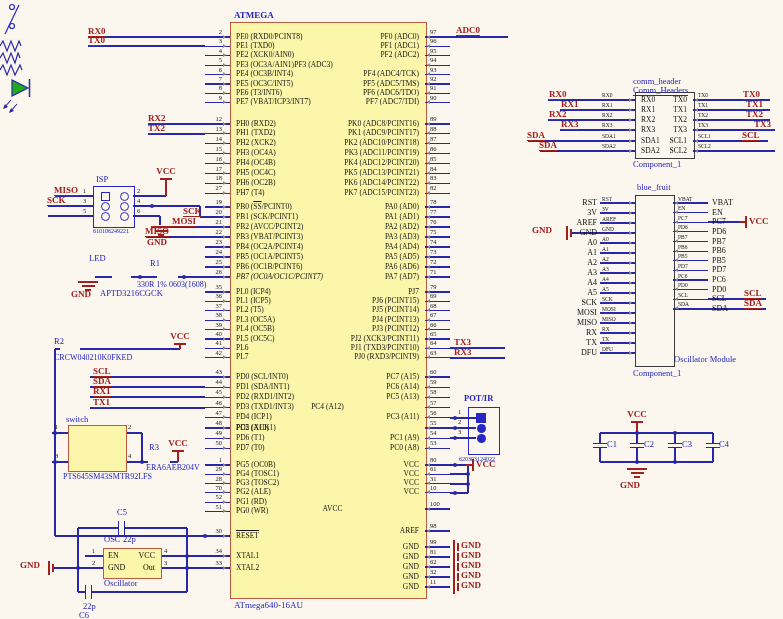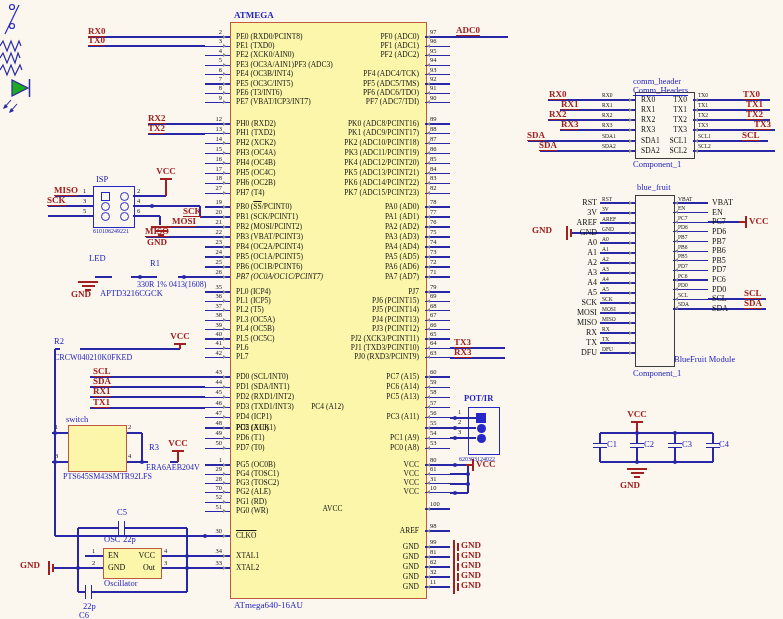--- a/index.html
+++ b/index.html
@@ -98,21 +98,21 @@
     <div class="pn" style="left: 197px; top: 199px; width: 25px; text-align: right;">19</div>
     <div class="chev" style="left: 223px; top: 204.5px; border-top: 2.5px solid transparent; border-bottom: 2.5px solid transparent; border-left: 3.5px solid rgb(138, 138, 138);"></div>
     <div class="pl" style="left: 236px; top: 202.5px;">PB0 (<span style="text-decoration:overline">SS</span>/PCINT0)</div>
     <div class="w" style="left: 205px; top: 216.4px; width: 25px; height: 1.2px;"></div>
     <div class="pn" style="left: 197px; top: 209px; width: 25px; text-align: right;">20</div>
     <div class="chev" style="left: 223px; top: 214.5px; border-top: 2.5px solid transparent; border-bottom: 2.5px solid transparent; border-left: 3.5px solid rgb(138, 138, 138);"></div>
     <div class="pl" style="left: 236px; top: 212.5px;">PB1 (SCK/PCINT1)</div>
     <div class="w" style="left: 205px; top: 226.4px; width: 25px; height: 1.2px;"></div>
     <div class="pn" style="left: 197px; top: 219px; width: 25px; text-align: right;">21</div>
     <div class="chev" style="left: 223px; top: 224.5px; border-top: 2.5px solid transparent; border-bottom: 2.5px solid transparent; border-left: 3.5px solid rgb(138, 138, 138);"></div>
-    <div class="pl" style="left: 236px; top: 222.5px;">PB2 (MOSI/PCINT2)</div>
+    <div class="pl" style="left: 236px; top: 222.5px;">PB2 (AVCC/PCINT2)</div>
     <div class="w" style="left: 205px; top: 236.4px; width: 25px; height: 1.2px;"></div>
     <div class="pn" style="left: 197px; top: 229px; width: 25px; text-align: right;">22</div>
     <div class="chev" style="left: 223px; top: 234.5px; border-top: 2.5px solid transparent; border-bottom: 2.5px solid transparent; border-left: 3.5px solid rgb(138, 138, 138);"></div>
     <div class="pl" style="left: 236px; top: 232.5px;">PB3 (VBAT/PCINT3)</div>
     <div class="w" style="left: 205px; top: 246.4px; width: 25px; height: 1.2px;"></div>
     <div class="pn" style="left: 197px; top: 239px; width: 25px; text-align: right;">23</div>
     <div class="chev" style="left: 223px; top: 244.5px; border-top: 2.5px solid transparent; border-bottom: 2.5px solid transparent; border-left: 3.5px solid rgb(138, 138, 138);"></div>
     <div class="pl" style="left: 236px; top: 242.5px;">PB4 (OC2A/PCINT4)</div>
     <div class="w" style="left: 205px; top: 256.4px; width: 25px; height: 1.2px;"></div>
     <div class="pn" style="left: 197px; top: 249px; width: 25px; text-align: right;">24</div>
@@ -210,21 +210,21 @@
     <div class="pn" style="left: 197px; top: 494.2px; width: 25px; text-align: right;">52</div>
     <div class="chev" style="left: 223px; top: 499.7px; border-top: 2.5px solid transparent; border-bottom: 2.5px solid transparent; border-left: 3.5px solid rgb(138, 138, 138);"></div>
     <div class="pl" style="left: 236px; top: 497.7px;">PG1 (RD)</div>
     <div class="w" style="left: 205px; top: 510.9px; width: 25px; height: 1.2px;"></div>
     <div class="pn" style="left: 197px; top: 503.5px; width: 25px; text-align: right;">51</div>
     <div class="chev" style="left: 223px; top: 509px; border-top: 2.5px solid transparent; border-bottom: 2.5px solid transparent; border-left: 3.5px solid rgb(138, 138, 138);"></div>
     <div class="pl" style="left: 236px; top: 507px;">PG0 (WR)</div>
     <div class="w" style="left: 205px; top: 535.4px; width: 25px; height: 1.2px;"></div>
     <div class="pn" style="left: 197px; top: 528px; width: 25px; text-align: right;">30</div>
     <div class="chev" style="left: 223px; top: 533.5px; border-top: 2.5px solid transparent; border-bottom: 2.5px solid transparent; border-left: 3.5px solid rgb(138, 138, 138);"></div>
-    <div class="pl" style="left: 236px; top: 531.5px;"><span style="text-decoration:overline">CLKO</span></div>
+    <div class="pl" style="left: 236px; top: 531.5px;"><span style="text-decoration:overline">RESET</span></div>
     <div class="w" style="left: 205px; top: 555.4px; width: 25px; height: 1.2px;"></div>
     <div class="pn" style="left: 197px; top: 548px; width: 25px; text-align: right;">34</div>
     <div class="chev" style="left: 223px; top: 553.5px; border-top: 2.5px solid transparent; border-bottom: 2.5px solid transparent; border-left: 3.5px solid rgb(138, 138, 138);"></div>
     <div class="pl" style="left: 236px; top: 551.5px;">XTAL1</div>
     <div class="w" style="left: 205px; top: 567.4px; width: 25px; height: 1.2px;"></div>
     <div class="pn" style="left: 197px; top: 560px; width: 25px; text-align: right;">33</div>
     <div class="chev" style="left: 223px; top: 565.5px; border-top: 2.5px solid transparent; border-bottom: 2.5px solid transparent; border-left: 3.5px solid rgb(138, 138, 138);"></div>
     <div class="pl" style="left: 236px; top: 563.5px;">XTAL2</div>
     <div class="w" style="left: 425px; top: 36.4px; width: 25px; height: 1.2px;"></div>
     <div class="pn" style="left: 430px; top: 29px;">97</div>
@@ -848,38 +848,38 @@
     <div class="net" style="left: 746px; top: 110px;">TX2</div>
     <div class="net" style="left: 754px; top: 120px;">TX3</div>
     <div class="net" style="left: 742px; top: 131px;">SCL</div>
     <div class="net" style="left: 744px; top: 289px;">SCL</div>
     <div class="net" style="left: 744px; top: 299px;">SDA</div>
     <div class="blu" style="left: 96px; top: 175px;">ISP</div>
     <div class="blu" style="left: 93px; top: 228px; font-size: 6px;">610106249221</div>
     <div class="blu" style="left: 89px; top: 254px;">LED</div>
     <div class="blu" style="left: 100px; top: 289px;">APTD3216CGCK</div>
     <div class="blu" style="left: 150px; top: 259px;">R1</div>
-    <div class="blu" style="left: 137px; top: 281px; font-size: 8px;">330R 1% 0413(1608)</div>
+    <div class="blu" style="left: 137px; top: 281px; font-size: 8px;">330R 1% 0603(1608)</div>
     <div class="blu" style="left: 54px; top: 337px;">R2</div>
     <div class="blu" style="left: 54px; top: 354px; font-size: 8px;">CRCW040210K0FKED</div>
     <div class="blu" style="left: 66px; top: 415px;">switch</div>
     <div class="blu" style="left: 63px; top: 473px; font-size: 8px;">PTS645SM43SMTR92LFS</div>
     <div class="blu" style="left: 149px; top: 443px;">R3</div>
     <div class="blu" style="left: 146px; top: 464px; font-size: 8px;">ERA6AEB204V</div>
     <div class="blu" style="left: 104px; top: 535px;">OSC</div>
     <div class="blu" style="left: 123px; top: 535px;">22p</div>
     <div class="blu" style="left: 117px; top: 508px;">C5</div>
     <div class="blu" style="left: 79px; top: 611px;">C6</div>
     <div class="blu" style="left: 83px; top: 602px;">22p</div>
     <div class="blu" style="left: 104px; top: 579px;">Oscillator</div>
     <div class="blu" style="left: 633px; top: 77px;">comm_header</div>
     <div class="blu" style="left: 633px; top: 86px; border-bottom: 1px solid rgb(36, 36, 192);">Comm_Headers</div>
     <div class="blu" style="left: 633px; top: 160px;">Component_1</div>
     <div class="blu" style="left: 637px; top: 183px;">blue_fruit</div>
-    <div class="blu" style="left: 674px; top: 355px;">BlueFruit Module</div>
+    <div class="blu" style="left: 674px; top: 355px;">Oscillator Module</div>
     <div class="blu" style="left: 633px; top: 369px;">Component_1</div>
     <div class="blu" style="left: 464px; top: 394px; font-weight: bold;">POT/IR</div>
     <div class="blu" style="left: 459px; top: 456px; font-size: 6px;">620303124022</div>
     <div class="blu" style="left: 607px; top: 440px;">C1</div>
     <div class="blu" style="left: 644px; top: 440px;">C2</div>
     <div class="blu" style="left: 682px; top: 440px;">C3</div>
     <div class="blu" style="left: 719px; top: 440px;">C4</div>
   </div>
 
 </body></html>

